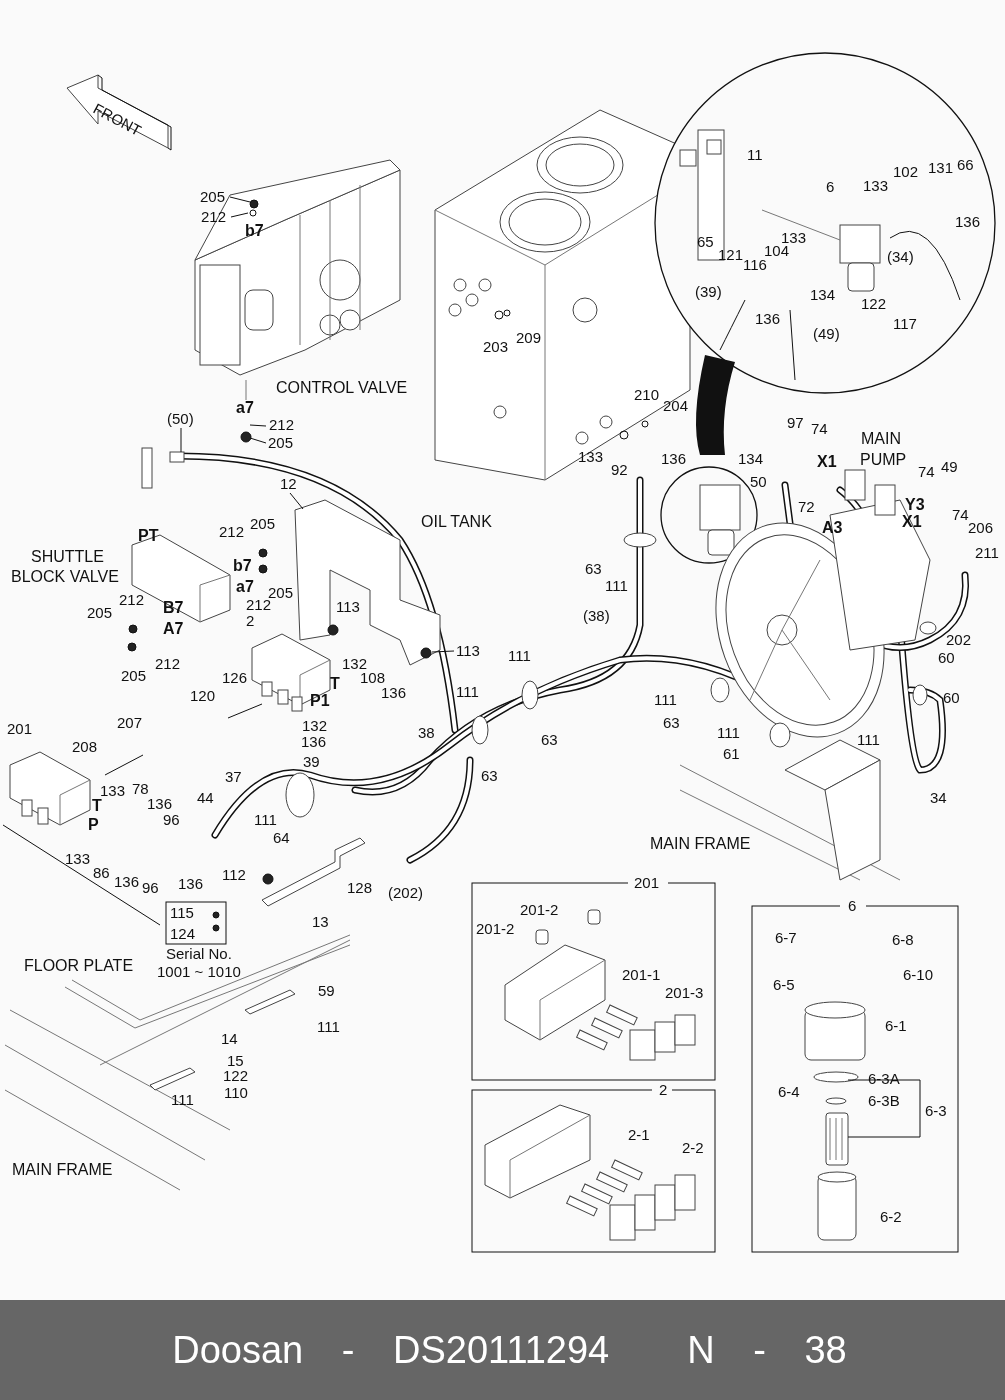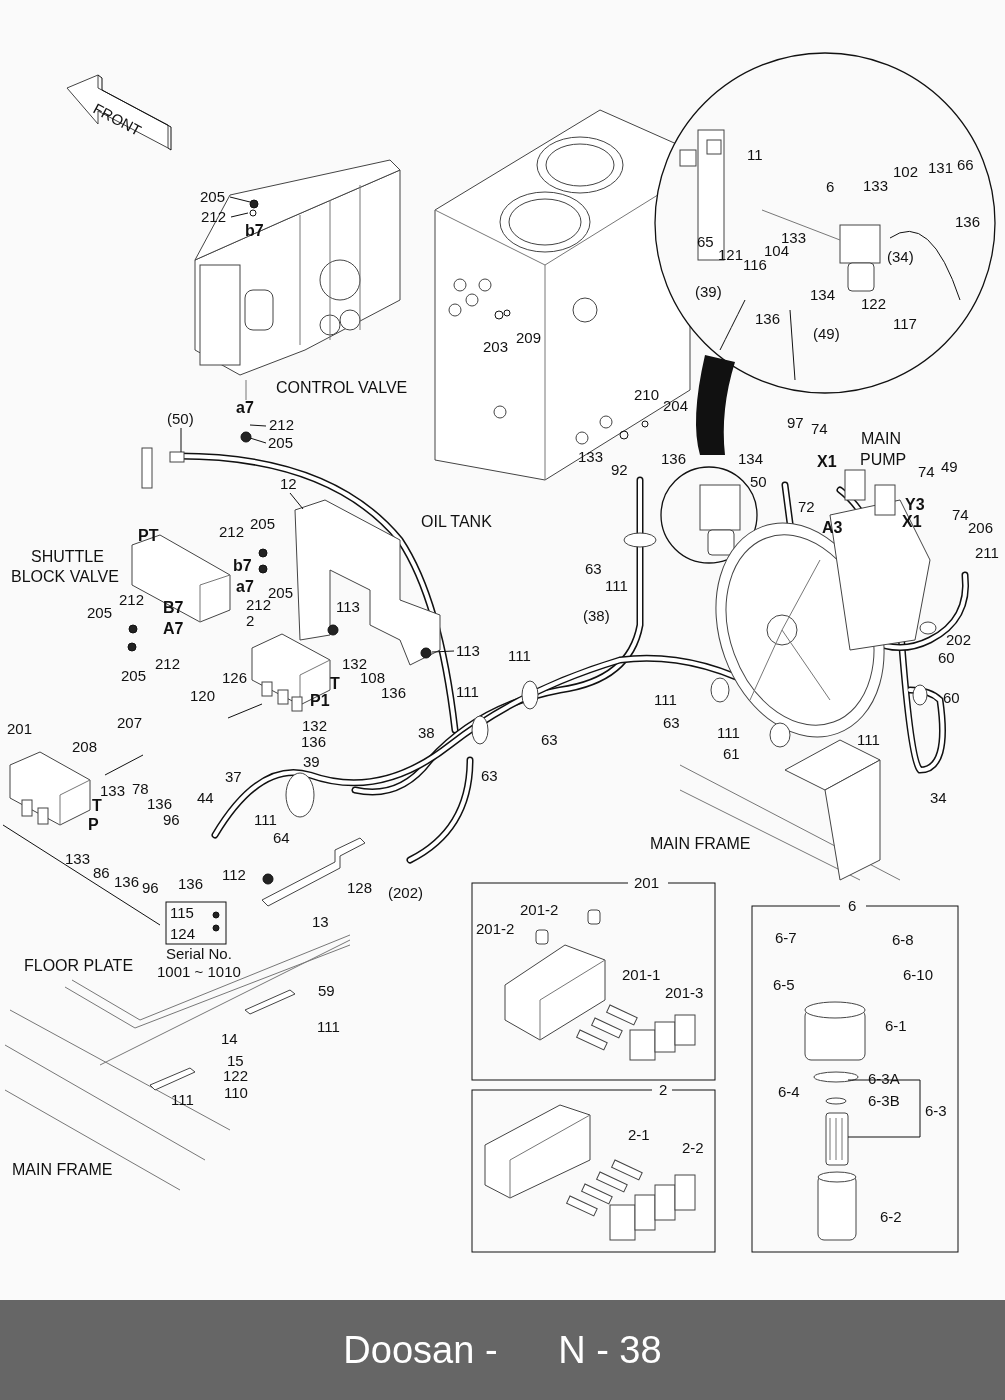--- a/index.html
+++ b/index.html
@@ -12,21 +12,21 @@
   .area { font-size:16px; }
   .ln { stroke:#111; stroke-width:1; fill:none; }
   .thin { stroke:#777; stroke-width:1; fill:none; }
   .part { stroke:#444; stroke-width:1; fill:#fff; }
   .hose { stroke:#111; stroke-width:7; fill:none; stroke-linecap:round; }
   .hosein { stroke:#fff; stroke-width:4; fill:none; stroke-linecap:round; }
   .dark { fill:#222; stroke:#111; }
   #footer { position:absolute; left:0; top:1300px; width:1005px; height:100px; background:#666;
             display:flex; align-items:center; justify-content:center; color:#fff;
             font-family:"Liberation Sans", sans-serif; font-size:38px; }
-  #footer span { white-space:pre; }
+  #footer span { white-space:pre;margin-left:14px; }
   .gap { display:inline-block; width:50px; }
 </style>
 </head>
 <body>
 
 <svg id="diagram" viewBox="0 0 1005 1300" xmlns="http://www.w3.org/2000/svg">
 
   <g>
     <polygon class="part" points="67,88 98,75 98,88 168,125 168,148 98,111 98,124" stroke="#111" stroke-width="1.5"></polygon>
     <polyline class="ln" points="98,75 102,78 102,90 171,127 171,150 168,148"></polyline>
@@ -404,19 +404,20 @@
     <text x="925" y="1116" class="lbl">6-3</text>
     <text x="880" y="1222" class="lbl">6-2</text>
   </g>
 </svg>
 
 <div id="footer">
   <span>Doosan</span>
   <span> </span>
   <span>-</span>
   <span> </span>
+  <span>DS20111294</span>
   <span class="gap"></span>
   <span>N</span>
   <span> </span>
   <span>-</span>
   <span> </span>
   <span>38</span>
 </div>
 
 </body></html>

